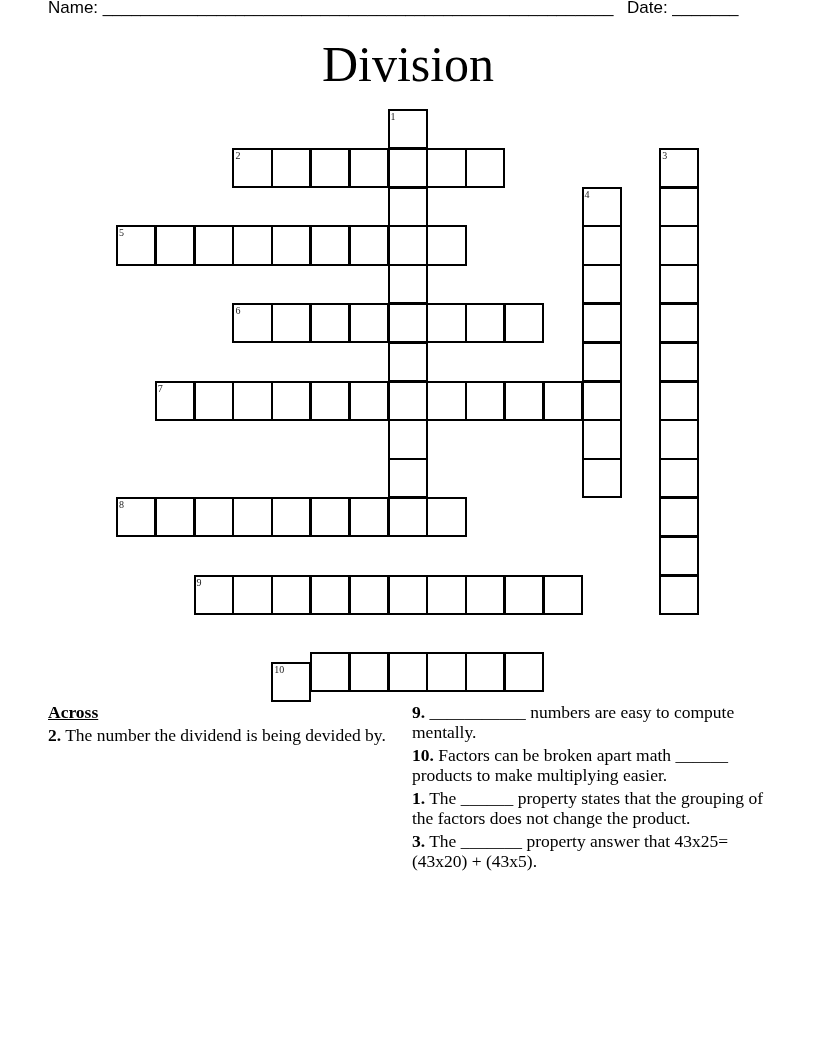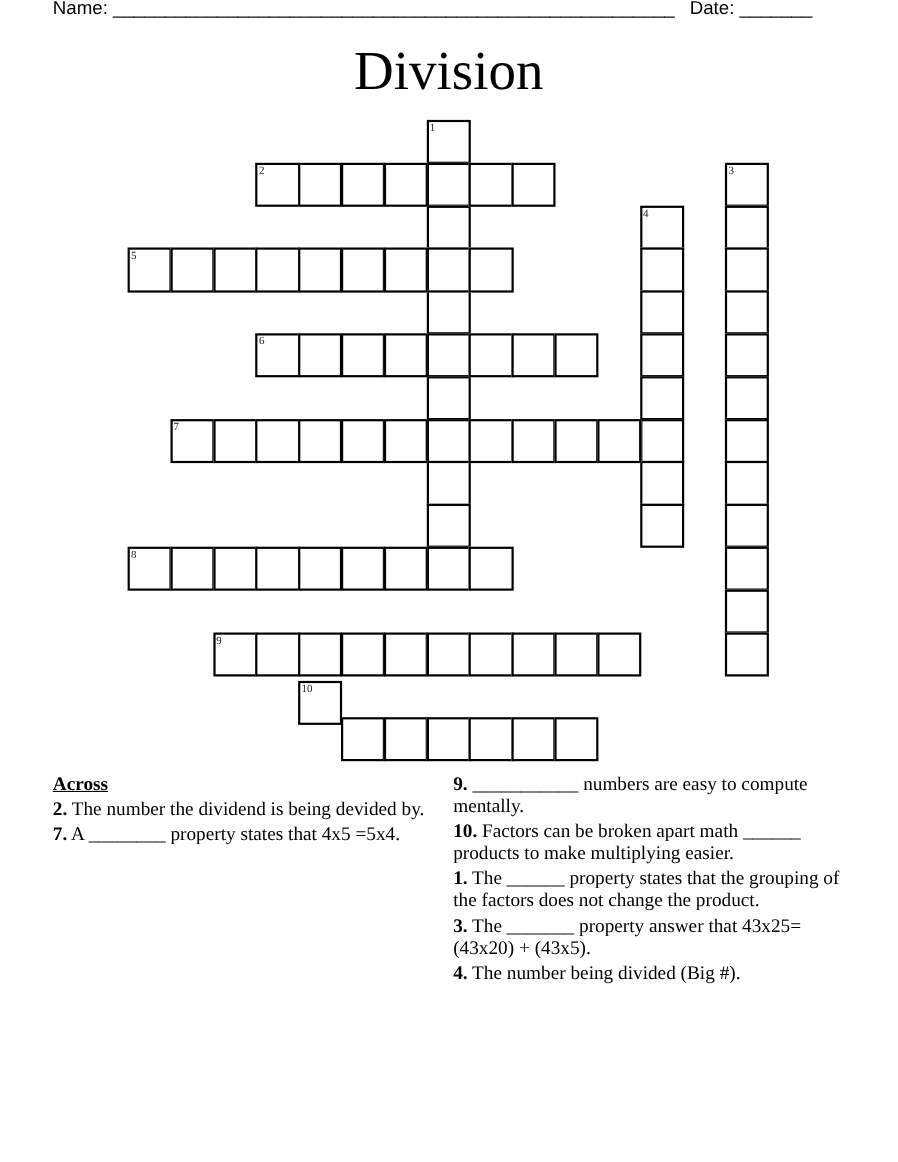--- a/index.html
+++ b/index.html
@@ -136,36 +136,34 @@
     </div>
     <div class="cell" style="left: 232.4px; top: 574.6px;"></div>
     <div class="cell" style="left: 271.2px; top: 574.6px;"></div>
     <div class="cell" style="left: 310px; top: 574.6px;"></div>
     <div class="cell" style="left: 348.8px; top: 574.6px;"></div>
     <div class="cell" style="left: 387.6px; top: 574.6px;"></div>
     <div class="cell" style="left: 426.4px; top: 574.6px;"></div>
     <div class="cell" style="left: 465.2px; top: 574.6px;"></div>
     <div class="cell" style="left: 504px; top: 574.6px;"></div>
     <div class="cell" style="left: 542.8px; top: 574.6px;"></div>
-    <div class="cell" style="left: 271.2px; top: 619px;">
+    <div class="cell" style="left: 271.2px; top: 662px;">
       <span class="num">10</span>
     </div>
     <div class="cell" style="left: 310px; top: 652.2px;"></div>
     <div class="cell" style="left: 348.8px; top: 652.2px;"></div>
     <div class="cell" style="left: 387.6px; top: 652.2px;"></div>
     <div class="cell" style="left: 426.4px; top: 652.2px;"></div>
     <div class="cell" style="left: 465.2px; top: 652.2px;"></div>
     <div class="cell" style="left: 504px; top: 652.2px;"></div>
   </div>
 
 <div class="clues" id="clues-left">
   <div class="clue-heading">Across</div>
   <div class="clue"><b>2.</b><span> The number the dividend is being devided by.</span></div>
-  <div class="clue"><b>7.</b><span> A ________ property states that 4x5 =5x4.</span></div>
 </div>
 
 <div class="clues" id="clues-right">
   <div class="clue"><b>9.</b><span> ___________ numbers are easy to compute mentally.</span></div>
   <div class="clue"><b>10.</b><span> Factors can be broken apart math ______ products to make multiplying easier.</span></div>
   <div class="clue"><b>1.</b><span> The ______ property states that the grouping of the factors does not change the product.</span></div>
   <div class="clue"><b>3.</b><span> The _______ property answer that 43x25=(43x20) + (43x5).</span></div>
-  <div class="clue"><b>4.</b><span> The number being divided (Big #).</span></div>
 </div>
 
 </body></html>

